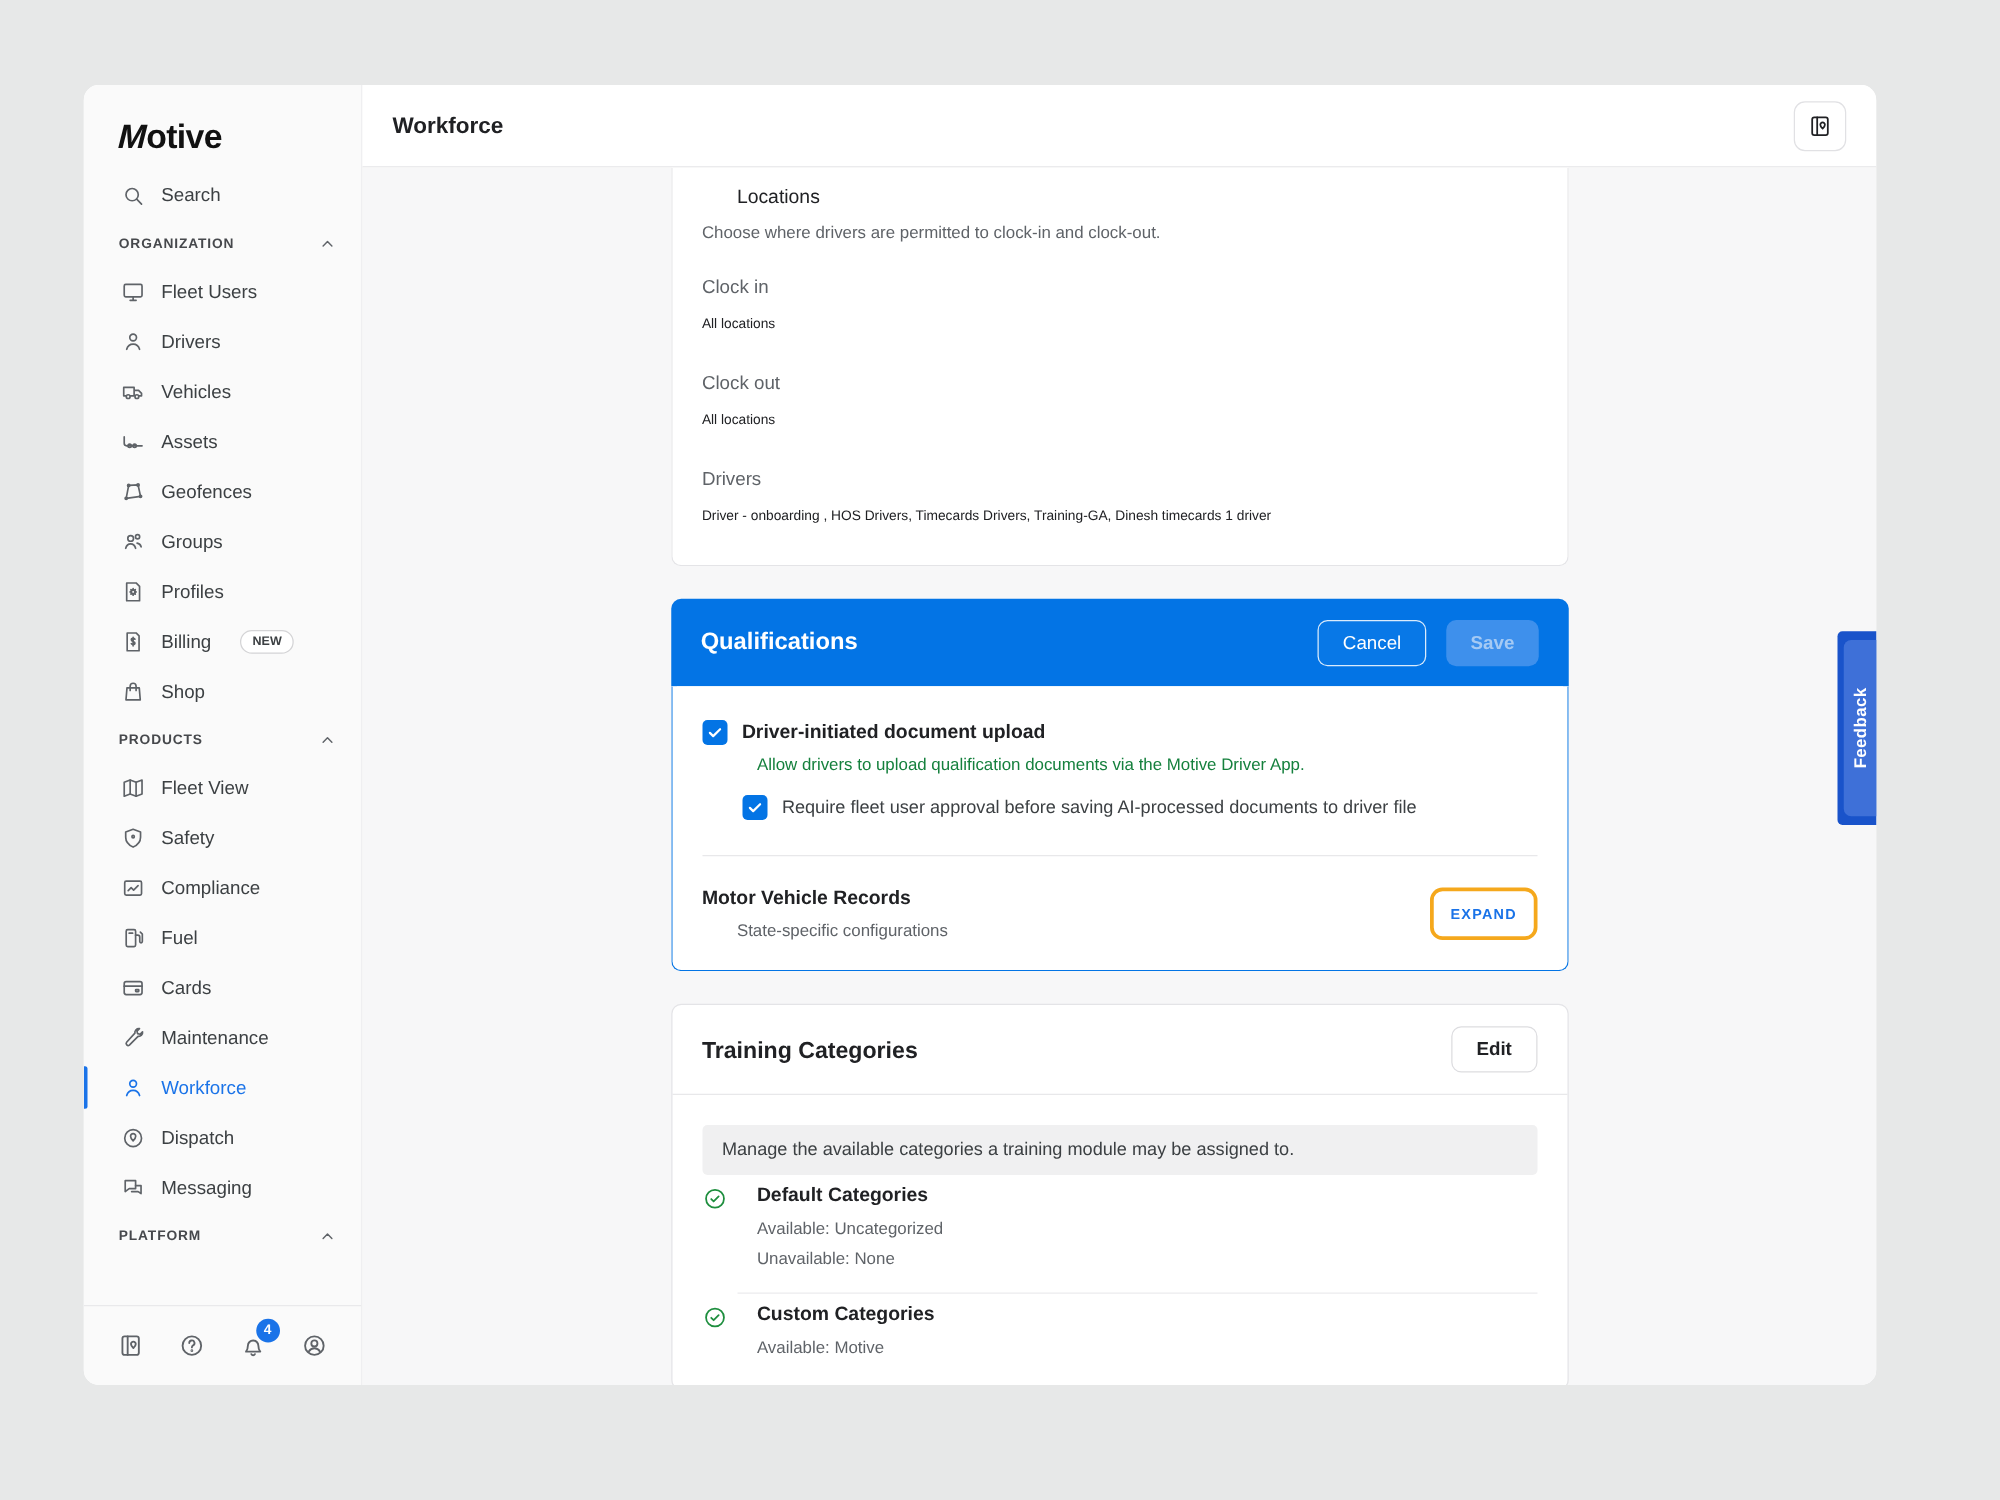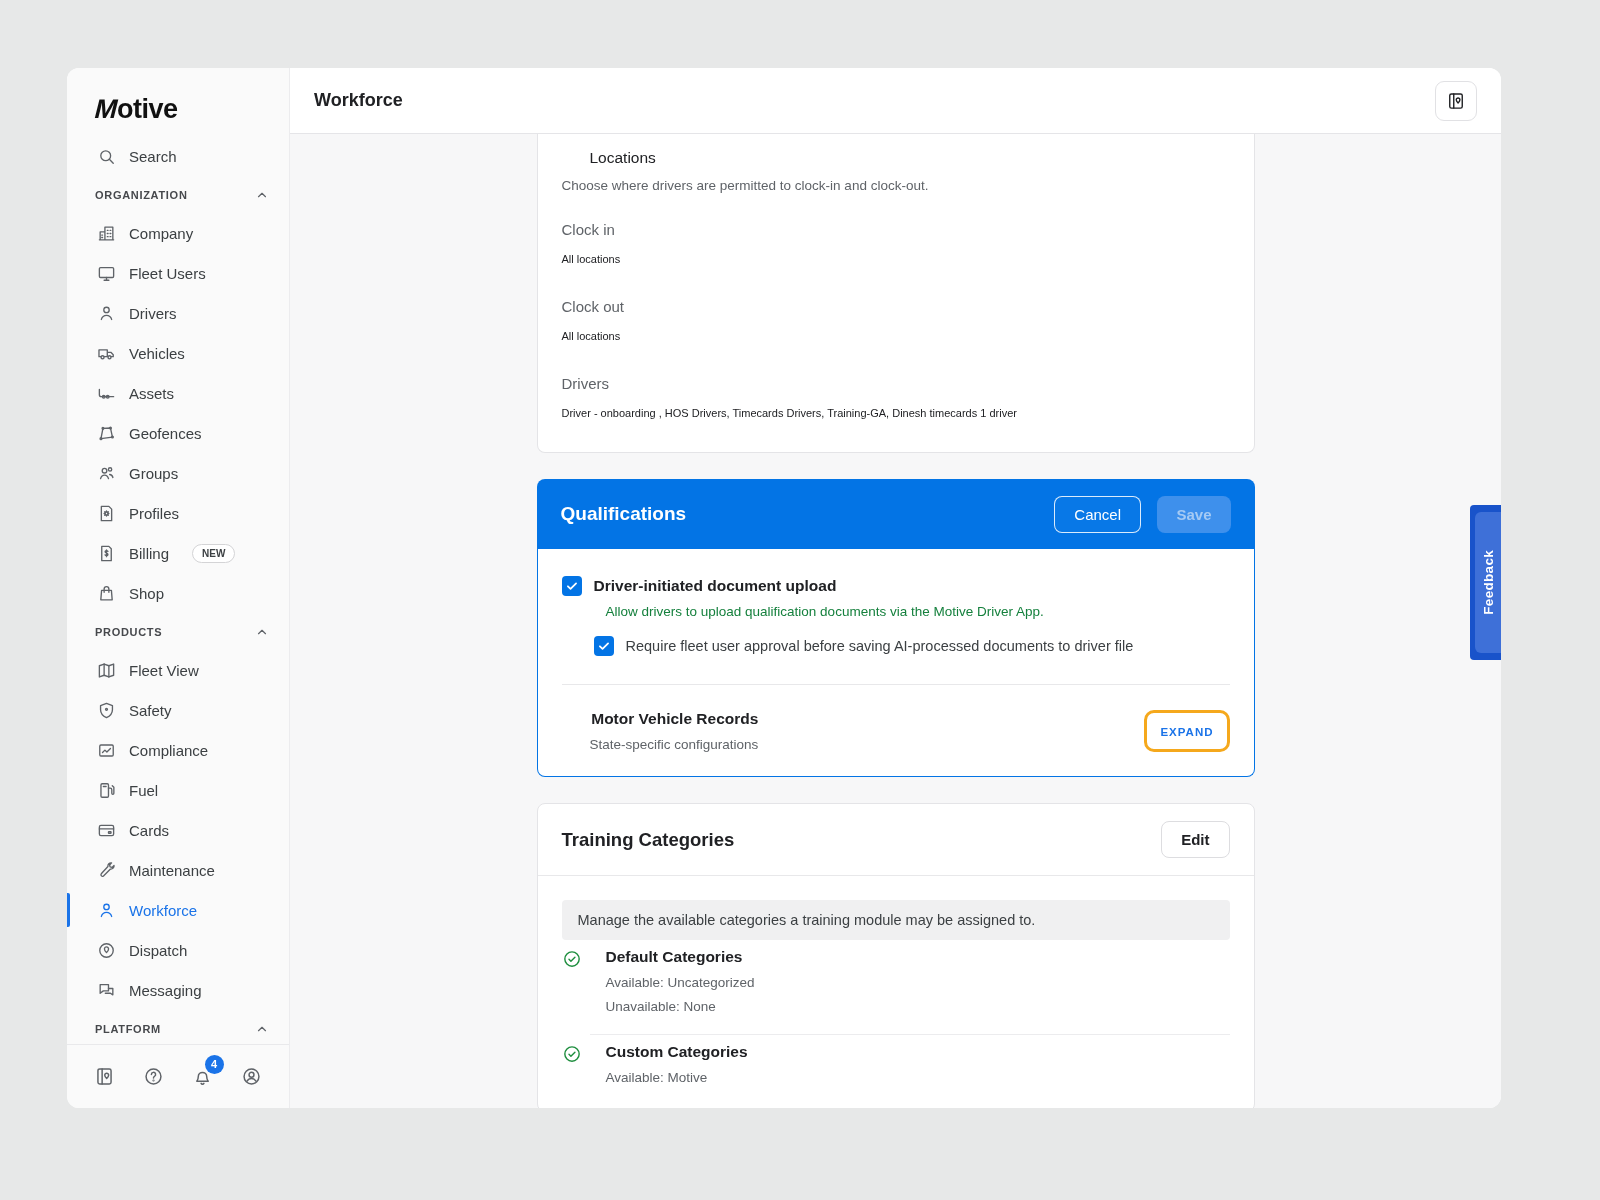--- a/index.html
+++ b/index.html
@@ -83,21 +83,21 @@
     display:flex; align-items:center; justify-content:center; cursor:pointer; }
   .checkbox svg { width:14px; height:14px; stroke:#fff; stroke-width:3; fill:none;
     stroke-linecap:round; stroke-linejoin:round; }
   .chk-label-bold { font-size:15.5px; font-weight:700; color:#202124; line-height:20px; }
   .chk-desc { font-size:13.5px; color:#15803d; margin:8px 0 0 44px; }
   .chk-nested { margin:17px 0 0 32px; display:flex; align-items:center; gap:12px; }
   .chk-label-reg { font-size:14.5px; color:#3C4043; }
   .qual-divider { border-top:1px solid #E8E8EA; margin-top:28px; }
   .mvr-row { display:flex; align-items:center; justify-content:space-between;
     padding:25px 0 24px; }
-  .mvr-title { font-size:15.5px; font-weight:700; color:#202124;text-align:right; }
+  .mvr-title { font-size:15.5px; font-weight:700; color:#202124; }
   .mvr-sub { font-size:13.5px; color:#5F6368; margin:9px 0 0 28px; }
   .expand-wrap { border:3px solid #F5A81C; border-radius:10px; padding:9px 13px;
     cursor:pointer; }
   .expand-link { font-size:11.5px; font-weight:700; letter-spacing:1px; color:#1A73E8; }
 
   
   .card-training { margin-top:26px; }
   .train-head { display:flex; align-items:center; justify-content:space-between;
     padding:17px 24px; border-bottom:1px solid #E8E8EA; }
   .train-title { font-size:18.5px; font-weight:700; color:#202124; }
@@ -142,26 +142,20 @@
 
       <div class="section-hd">
         <span>ORGANIZATION</span>
         <span class="ic"><svg viewBox="0 0 24 24">
               <path d="M6 15l6-6 6 6"></path>
             </svg></span>
       </div>
 
       <div class="nav-item">
         <span class="ic"><svg viewBox="0 0 24 24">
-              <path d="M4 20V10h6M10 20V4h10v16M3 20h18M13 8h1M16.5 8h1M13 12h1M16.5 12h1M13 16h1M16.5 16h1M6 14h1M6 17h1"></path>
-            </svg></span>
-        <span>Company</span>
-      </div>
-      <div class="nav-item">
-        <span class="ic"><svg viewBox="0 0 24 24">
               <rect x="3" y="4.5" width="18" height="12.5" rx="1.5"></rect>
               <path d="M9 20.5h6M12 17v3.5"></path>
             </svg></span>
         <span>Fleet Users</span>
       </div>
       <div class="nav-item">
         <span class="ic"><svg viewBox="0 0 24 24">
               <circle cx="12" cy="7.5" r="3.4"></circle>
               <path d="M5.5 19.5c1-3.6 3.5-5.2 6.5-5.2s5.5 1.6 6.5 5.2"></path>
             </svg></span>

